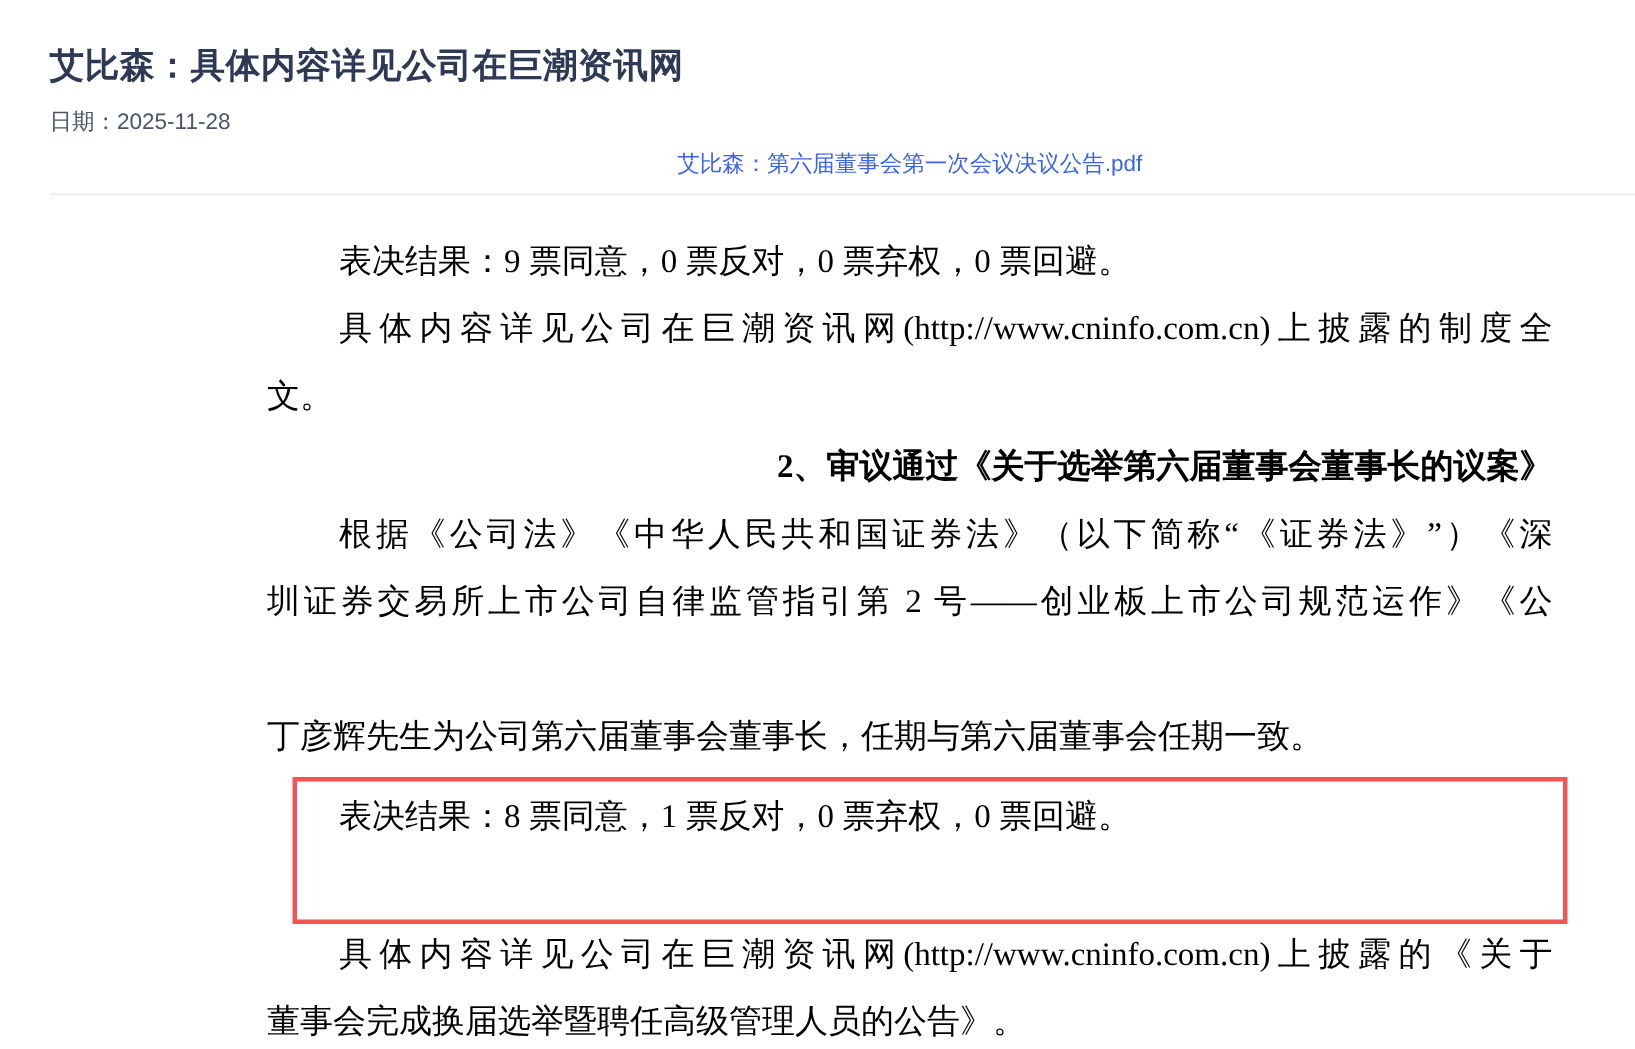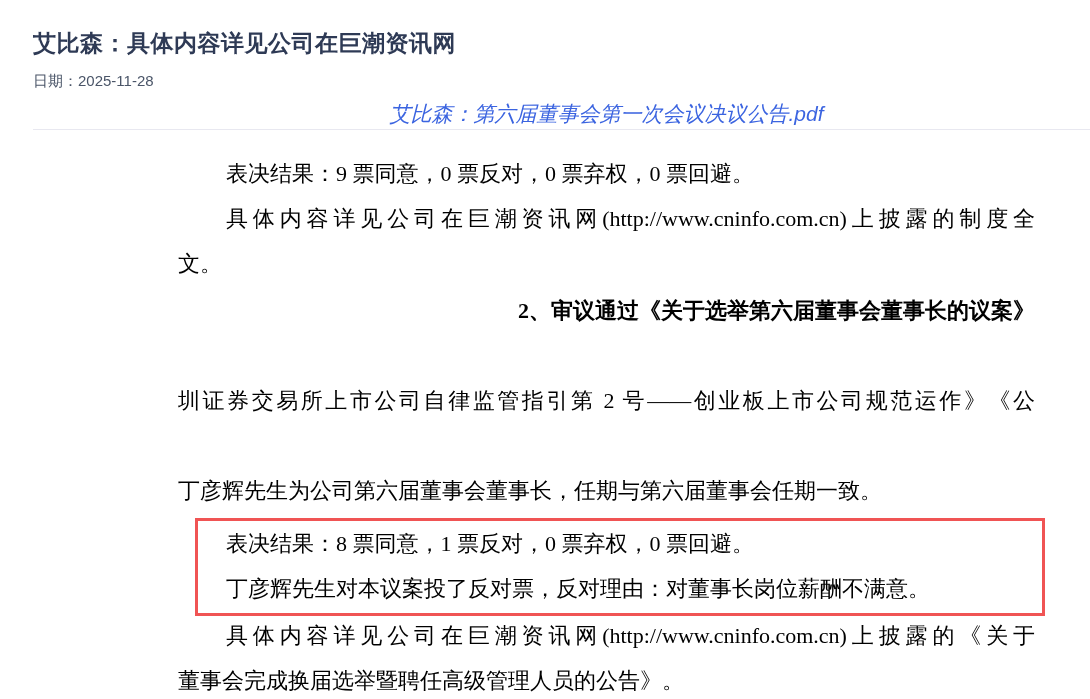--- a/index.html
+++ b/index.html
@@ -18,22 +18,22 @@
     position:absolute;left:33px;top:28px;width:1020px;
     font-size:23px;font-weight:700;color:var(--title);
     letter-spacing:0.5px;white-space:nowrap;
   }
   .date-row{
     position:absolute;left:33px;top:72px;
     font-size:15px;color:var(--date);white-space:nowrap;
   }
   .pdf-link{
     position:absolute;left:178px;top:100px;width:857px;
-    text-align:center;font-size:21px;color:var(--link);
-    text-decoration:none;white-space:nowrap;cursor:pointer;font-style:italic;
+    text-align:center;font-size:15px;color:var(--link);
+    text-decoration:none;white-space:nowrap;cursor:pointer;
   }
   .header-divider{
     position:absolute;left:33px;right:0;top:129px;height:1px;
     background:var(--divider);
   }
 
   
   .doc{
     position:absolute;left:178px;top:0;width:857px;height:699px;
     font-family:"Liberation Serif","DejaVu Serif",serif;
@@ -65,23 +65,23 @@
 
   <a class="pdf-link">艾比森：第六届董事会第一次会议决议公告.pdf</a>
 
   <div class="header-divider"></div>
 
   <div class="doc">
     <div class="doc-line indent" style="top:160px">表决结果：9 票同意，0 票反对，0 票弃权，0 票回避。</div>
     <div class="doc-line indent stretch" style="top:205px">具体内容详见公司在巨潮资讯网(http://www.cninfo.com.cn)上披露的制度全</div>
     <div class="doc-line" style="top:250px">文。</div>
     <div class="doc-line indent bold" style="top:297px">2、审议通过《关于选举第六届董事会董事长的议案》</div>
+    <div class="doc-line indent stretch" style="top:342px">根据《公司法》《中华人民共和国证券法》（以下简称“《证券法》”）《深</div>
     <div class="doc-line stretch" style="top:387px">圳证券交易所上市公司自律监管指引第 2 号——创业板上市公司规范运作》《公</div>
     <div class="doc-line" style="top:477px">丁彦辉先生为公司第六届董事会董事长，任期与第六届董事会任期一致。</div>
     <div class="doc-line indent" style="top:530px">表决结果：8 票同意，1 票反对，0 票弃权，0 票回避。</div>
-    <div class="doc-line indent" style="top:575px">丁彦辉先生对本议案投了反对票，反对理由：对董事长岗位薪酬不满意。</div>
     <div class="doc-line indent stretch" style="top:622px">具体内容详见公司在巨潮资讯网(http://www.cninfo.com.cn)上披露的《关于</div>
     <div class="doc-line" style="top:667px">董事会完成换届选举暨聘任高级管理人员的公告》。</div>
   </div>
 
   <div class="highlight-box"></div>
 
 </div>
 
 </body></html>

